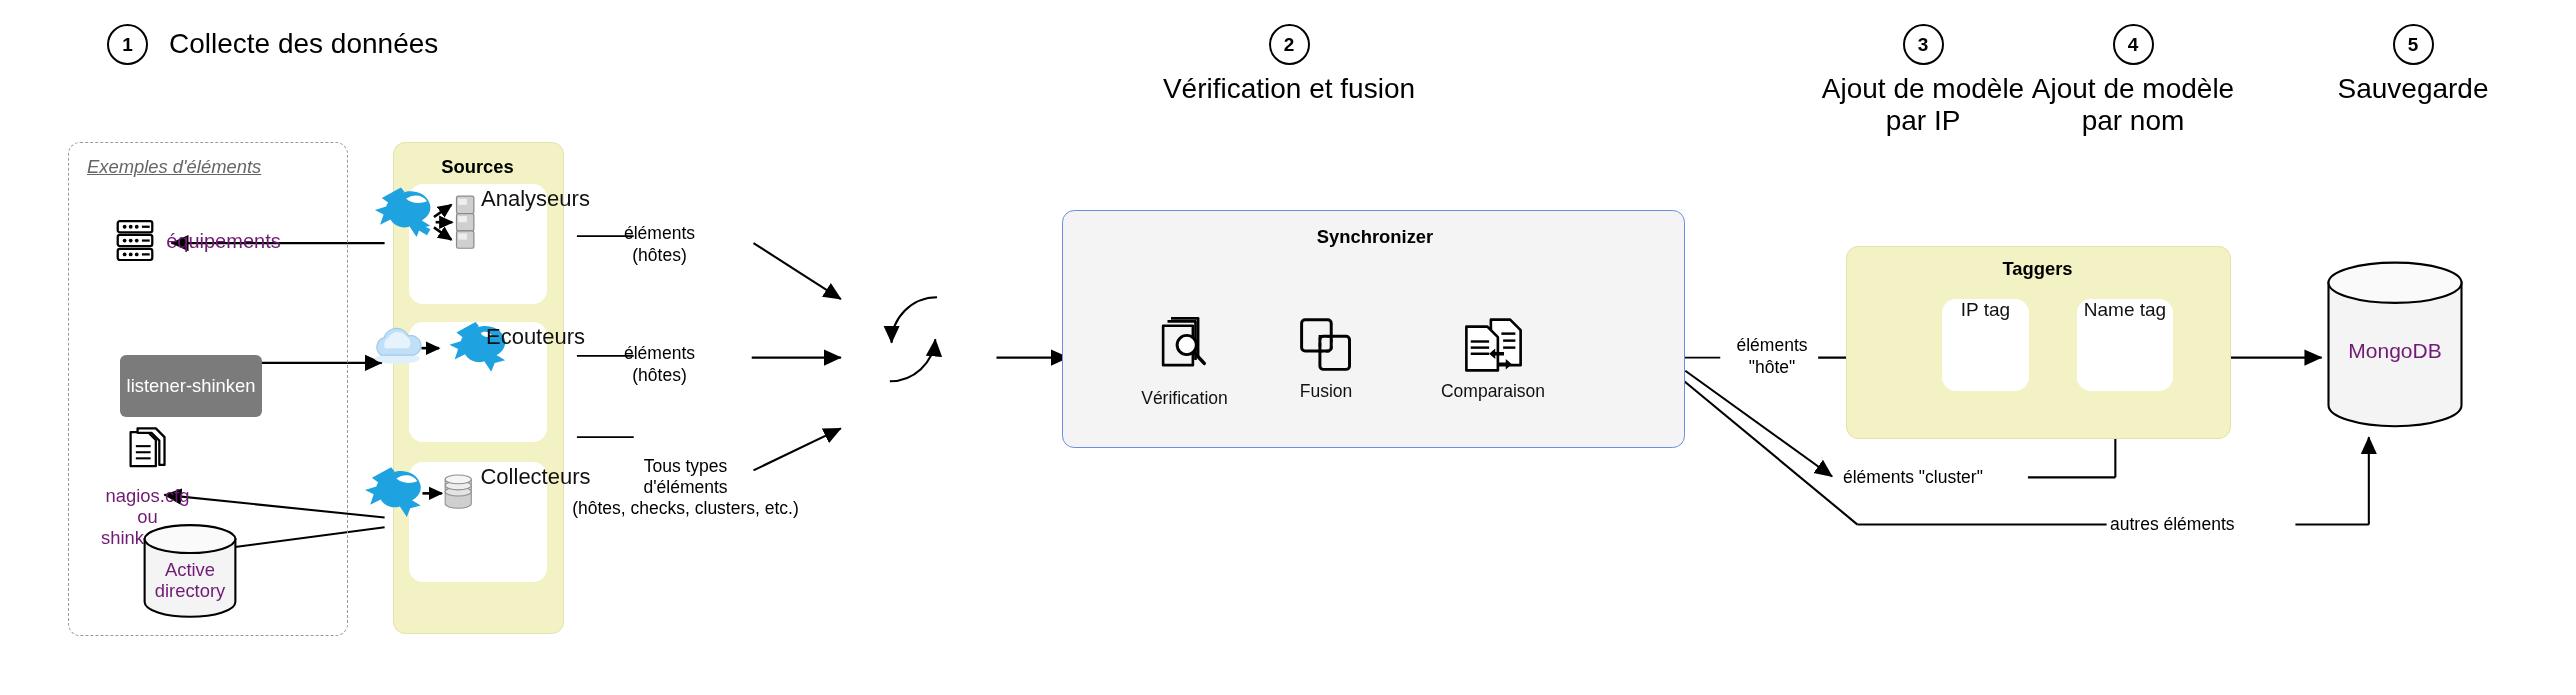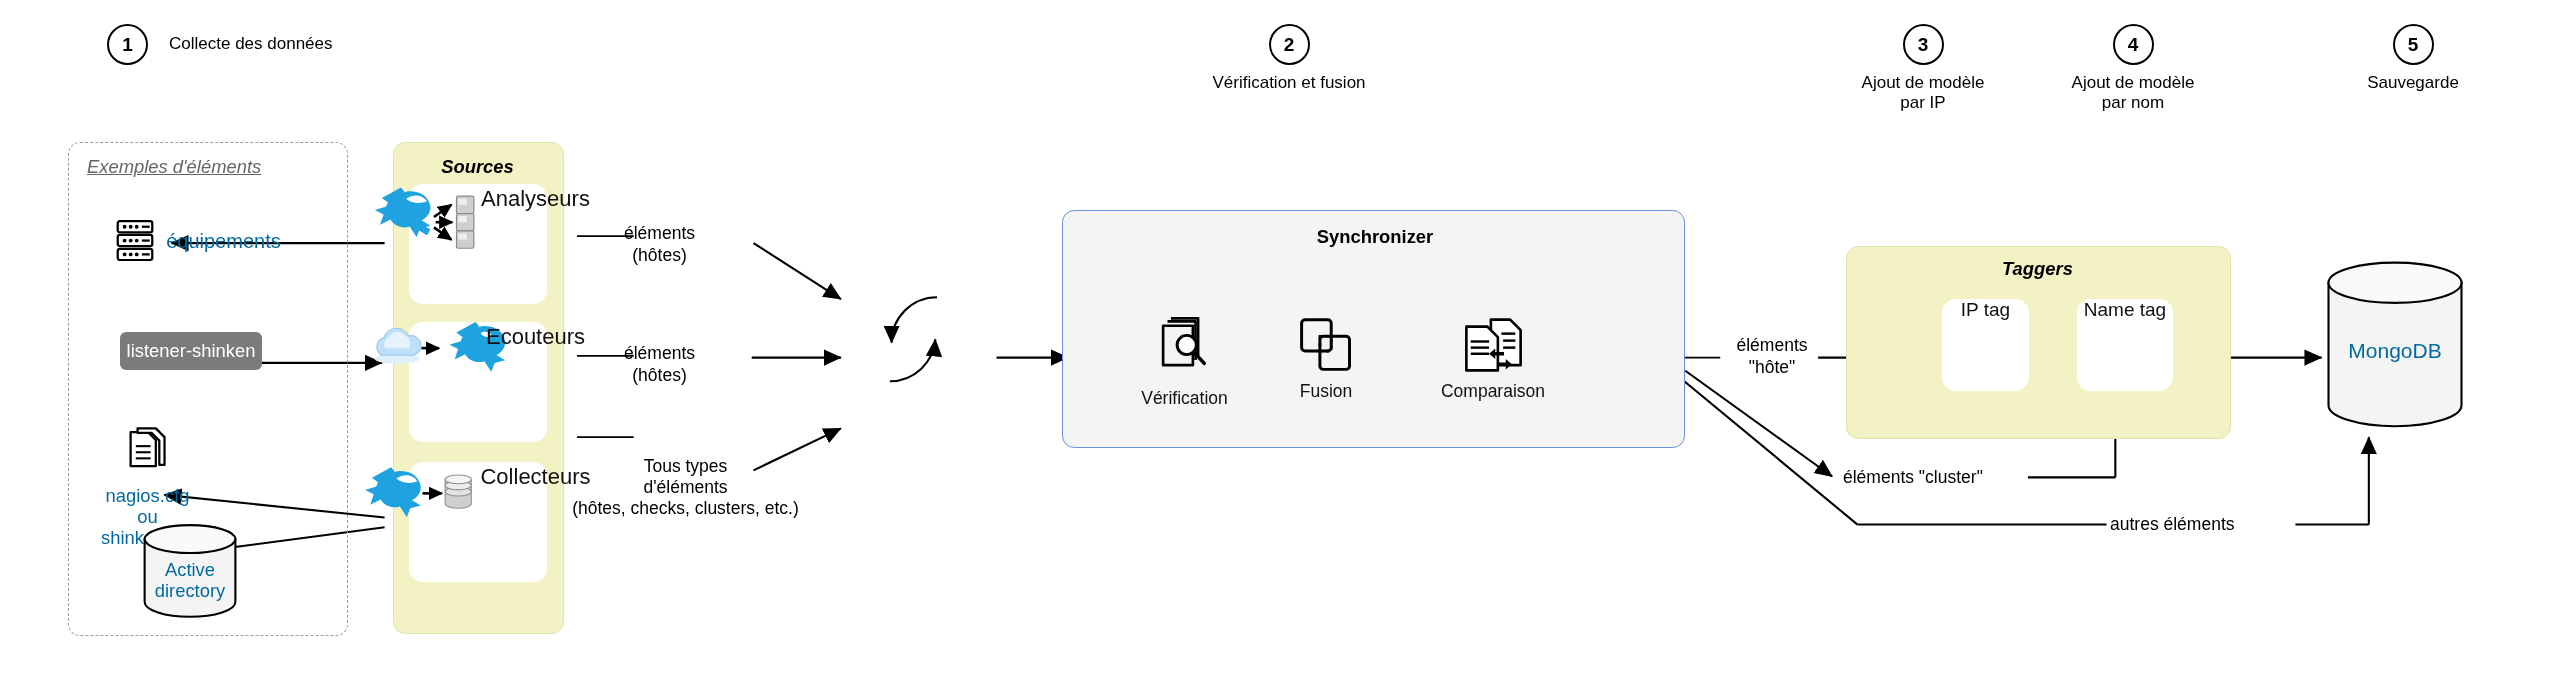--- a/index.html
+++ b/index.html
@@ -7,56 +7,56 @@
   #stage{position:relative;width:2576px;height:696px;background:#fff;overflow:hidden;}
   .abs{position:absolute;}
   .ctr{display:flex;align-items:center;justify-content:center;}
 
   
   .step-circle{
     width:37px;height:37px;border:2.2px solid #000;border-radius:50%;
     font-size:19px;font-weight:bold;line-height:1;
     display:flex;align-items:center;justify-content:center;
   }
-  .step-label{font-size:17px;color:#000;text-align:center;line-height:1.15;}
+  .step-label{font-size:28px;color:#000;text-align:center;line-height:1.15;}
   .step-block{display:flex;flex-direction:column;align-items:center;gap:8.7px;}
   .step-inline{display:flex;flex-direction:row;align-items:center;gap:21px;}
 
   
   .dashed-box{
     border:1.7px dashed #9a9a9a;border-radius:12.2px;background:transparent;
   }
   .dashed-title{font-size:18.4px;font-style:italic;color:#666;text-decoration:underline;}
 
   
   .yellow-box{
     background:#f2f2c4;border:1.3px solid #e3e3ad;border-radius:12.2px;
   }
-  .yellow-title{font-size:18.4px;font-weight:bold;color:#000;text-align:center;font-style:italic;}
+  .yellow-title{font-size:18.4px;font-weight:bold;color:#000;text-align:center;}
   .white-card{
     background:#ffffff;border-radius:14px;
     display:flex;flex-direction:row;align-items:flex-start;justify-content:center;
   }
   .card-label{font-size:22px;color:#111;line-height:1;}
 
   
   .sync-panel{
     background:#f4f4f4;border:1.3px solid #6b8fe0;border-radius:12.2px;
   }
   .sync-title{font-size:18.4px;font-weight:bold;text-align:center;}
   .sync-step-label{font-size:17.5px;text-align:center;color:#111;}
 
   
   .edge-label{font-size:17.5px;line-height:1.25;text-align:center;color:#000;white-space:nowrap;}
   .edge-label.tight{line-height:1.2;}
   .grey-pill{
     background:#7b7b7b;color:#fff;border-radius:6.1px;font-size:18.4px;
     display:flex;align-items:center;justify-content:center;
   }
-  .cyl-label{font-size:19px;text-align:center;line-height:1.15;color:#0369a1;}
+  .cyl-label{font-size:19px;text-align:center;line-height:1.15;color:#701a75;}
   .tag-label{font-size:19px;color:#111;}
 
   svg{display:block;overflow:visible;}
   .ln{stroke:#000;stroke-width:2.4;fill:none;}
   .ln-thin{stroke:#000;stroke-width:2.2;fill:none;}
 </style>
 </head>
 <body>
 
 <div id="stage">
@@ -175,21 +175,21 @@
             <circle cx="24" cy="40.5" r="2.2"></circle>
           <rect x="30" y="7.2" width="9" height="2.6"></rect>
             <rect x="30" y="23.2" width="9" height="2.6"></rect>
             <rect x="30" y="39.2" width="9" height="2.6"></rect>
         </g>
       </svg>
     </span>
     <span class="cyl-label" style="font-size:20px;">équipements</span>
   </div>
 
-  <div class="abs grey-pill" style="left:120px;top:332px;width:142px;height:38px;">listener-shinken</div>
+  <div class="abs grey-pill" style="left:120px;top:355px;width:142px;height:62px;">listener-shinken</div>
 
   <div class="abs" style="left:101px;top:427px;display:flex;align-items:center;gap:10.5px;flex-direction:column;">
     <span>
       <svg width="40" height="47" viewBox="0 0 46 54">
         <g fill="#fff" stroke="#000" stroke-width="2.6" stroke-linejoin="round">
           <path d="M3,6 h20 l9,9 v30 h-29 z"></path>
           <path d="M11,1.6 h21 l10,10 v32 h-6 v-28 l-9,-9 h-16 z"></path>
         </g>
         <g stroke="#000" stroke-width="2.4">
           <line x1="9" y1="22" x2="26" y2="22"></line>

